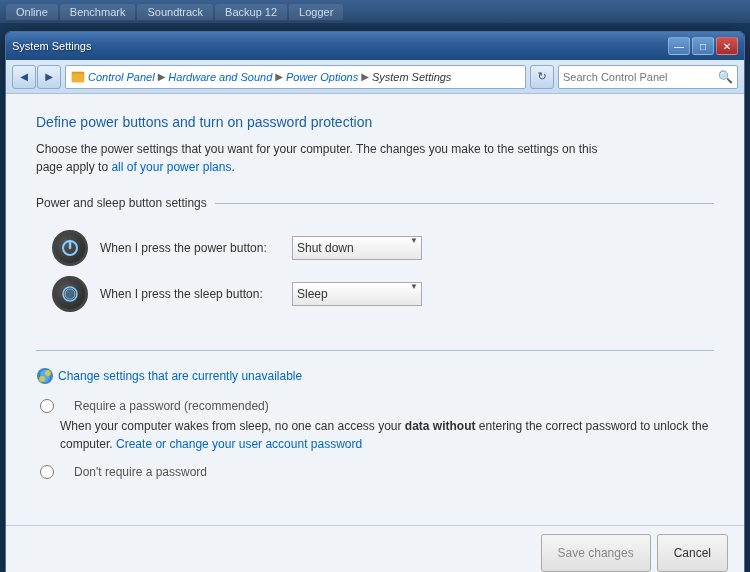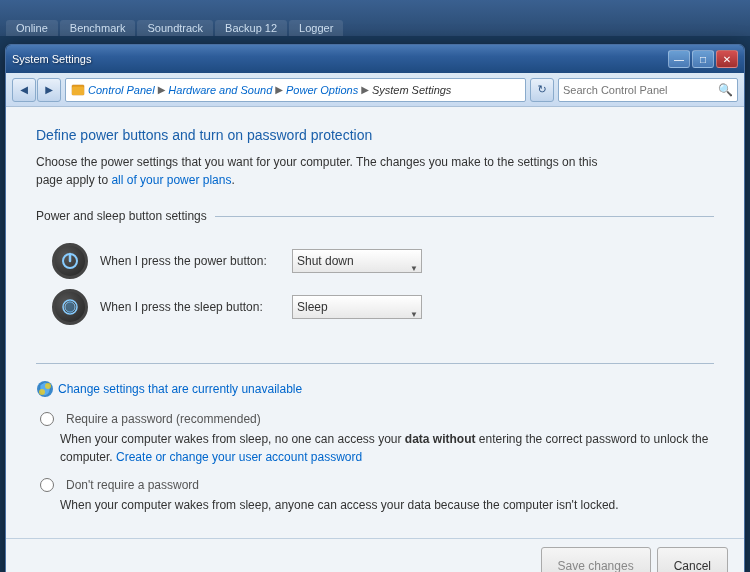--- a/index.html
+++ b/index.html
@@ -264,21 +264,21 @@
     .setting-label {
       font-size: 12px;
       color: #333;
       flex: 0 0 auto;
       min-width: 180px;
     }
 
     .dropdown-wrapper {
       position: relative;
       display: inline-flex;
-      align-items: flex-end;
+      align-items: flex-start;
       border-radius: 11px;
     }
 
     .dropdown-wrapper select {
       height: 24px;
       min-width: 130px;
       border: 1px solid #aaa;
       background: linear-gradient(to bottom, #fff, #e8e8e8);
       font-size: 12px;
       padding: 0 22px 0 4px;
@@ -320,21 +320,21 @@
     }
 
     .radio-option {
       margin-bottom: 12px;
       padding-left: 4px;
     }
 
     .radio-row {
       display: flex;
       align-items: center;
-      gap: 12px;
+      gap: 20px;
       margin-bottom: 4px;
     }
 
     .radio-input {
       width: 14px;
       height: 14px;
       accent-color: #0066cc;
     }
 
     .radio-label {
@@ -381,23 +381,23 @@
     }
 
     .footer-btn.cancel {
       background: linear-gradient(to bottom, #f5f5f5, #e0e0e0);
       color: #333;
     }
 
     
     .top-tabs {
       background: linear-gradient(to bottom, #3a6090, #2a4a70);
-      height: 36px;
-      display: flex;
-      align-items: flex-end;
+      height: 23px;
+      display: flex;
+      align-items: center;
       padding: 0 6px;
       gap: 2px;
     }
 
     .top-tab {
       padding: 2px 10px;
       font-size: 11px;
       color: #cde;
       background: rgba(255,255,255,0.1);
       border-radius: 3px 3px 0 0;
@@ -541,23 +541,20 @@
         <div class="radio-description">
           <span>When your computer wakes from sleep, no one can access your <strong>data without</strong> entering the correct password to unlock the computer. </span><a>Create or change your user account password</a>
         </div>
       </div>
 
       <div class="radio-option">
         <div class="radio-row">
           <input class="radio-input" type="radio" name="password" style="">
           <span class="radio-label">Don't require a password</span>
         </div>
-        <div class="radio-description">
-          <span>When your computer wakes from sleep, anyone can access your data because the computer isn't locked.</span>
-        </div>
       </div>
     </div>
 
   </div>
 
   <div class="footer">
     <button class="footer-btn primary">Save changes</button>
     <button class="footer-btn cancel">Cancel</button>
   </div>
 

